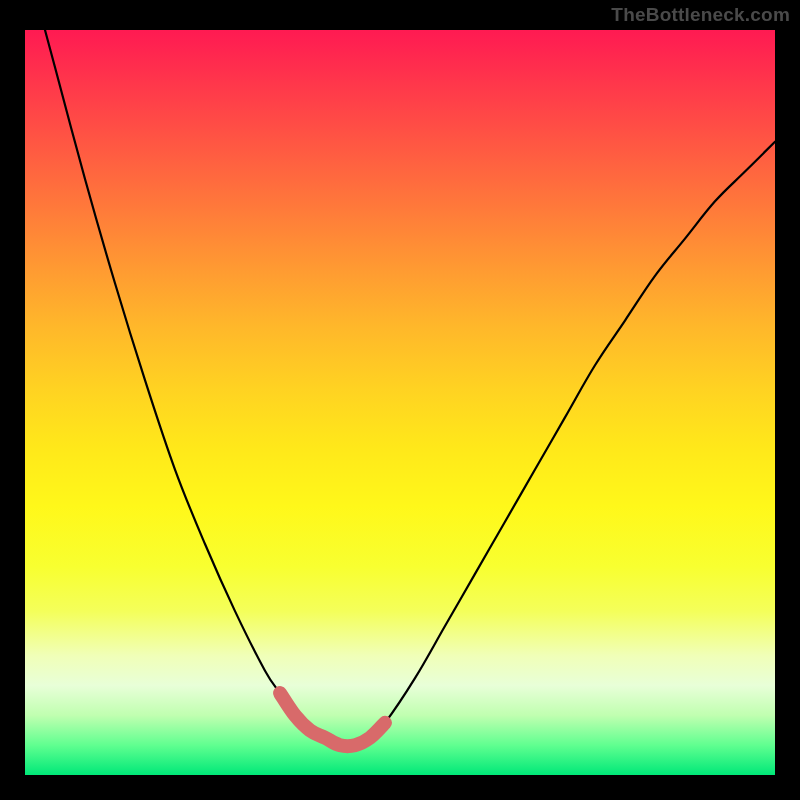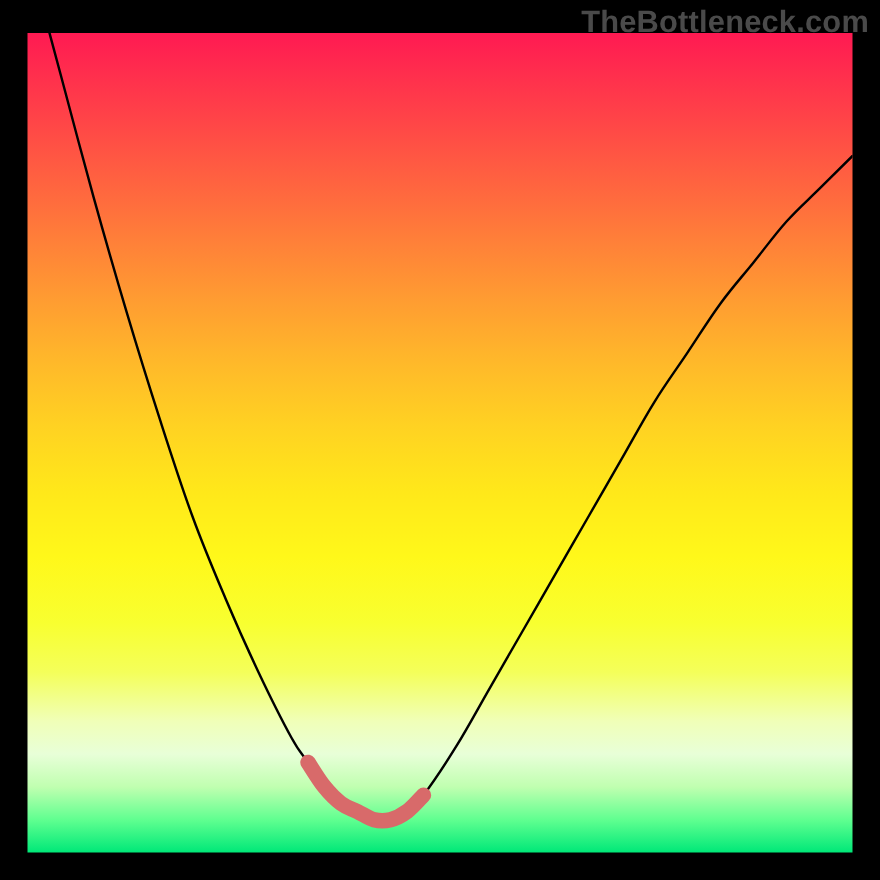--- a/index.html
+++ b/index.html
@@ -8,21 +8,21 @@
     position: relative;
     width: 800px;
     height: 800px;
     background: #000;
   }
   .attribution {
     position: absolute;
     top: 4px;
     right: 10px;
     font-family: Arial, Helvetica, sans-serif;
-    font-size: 28px;
+    font-size: 19px;
     font-weight: bold;
     color: #4a4a4a;
     letter-spacing: 0.2px;
     z-index: 5;
   }
   .plot-area {
     position: absolute;
     left: 25px;
     top: 30px;
     width: 750px;

